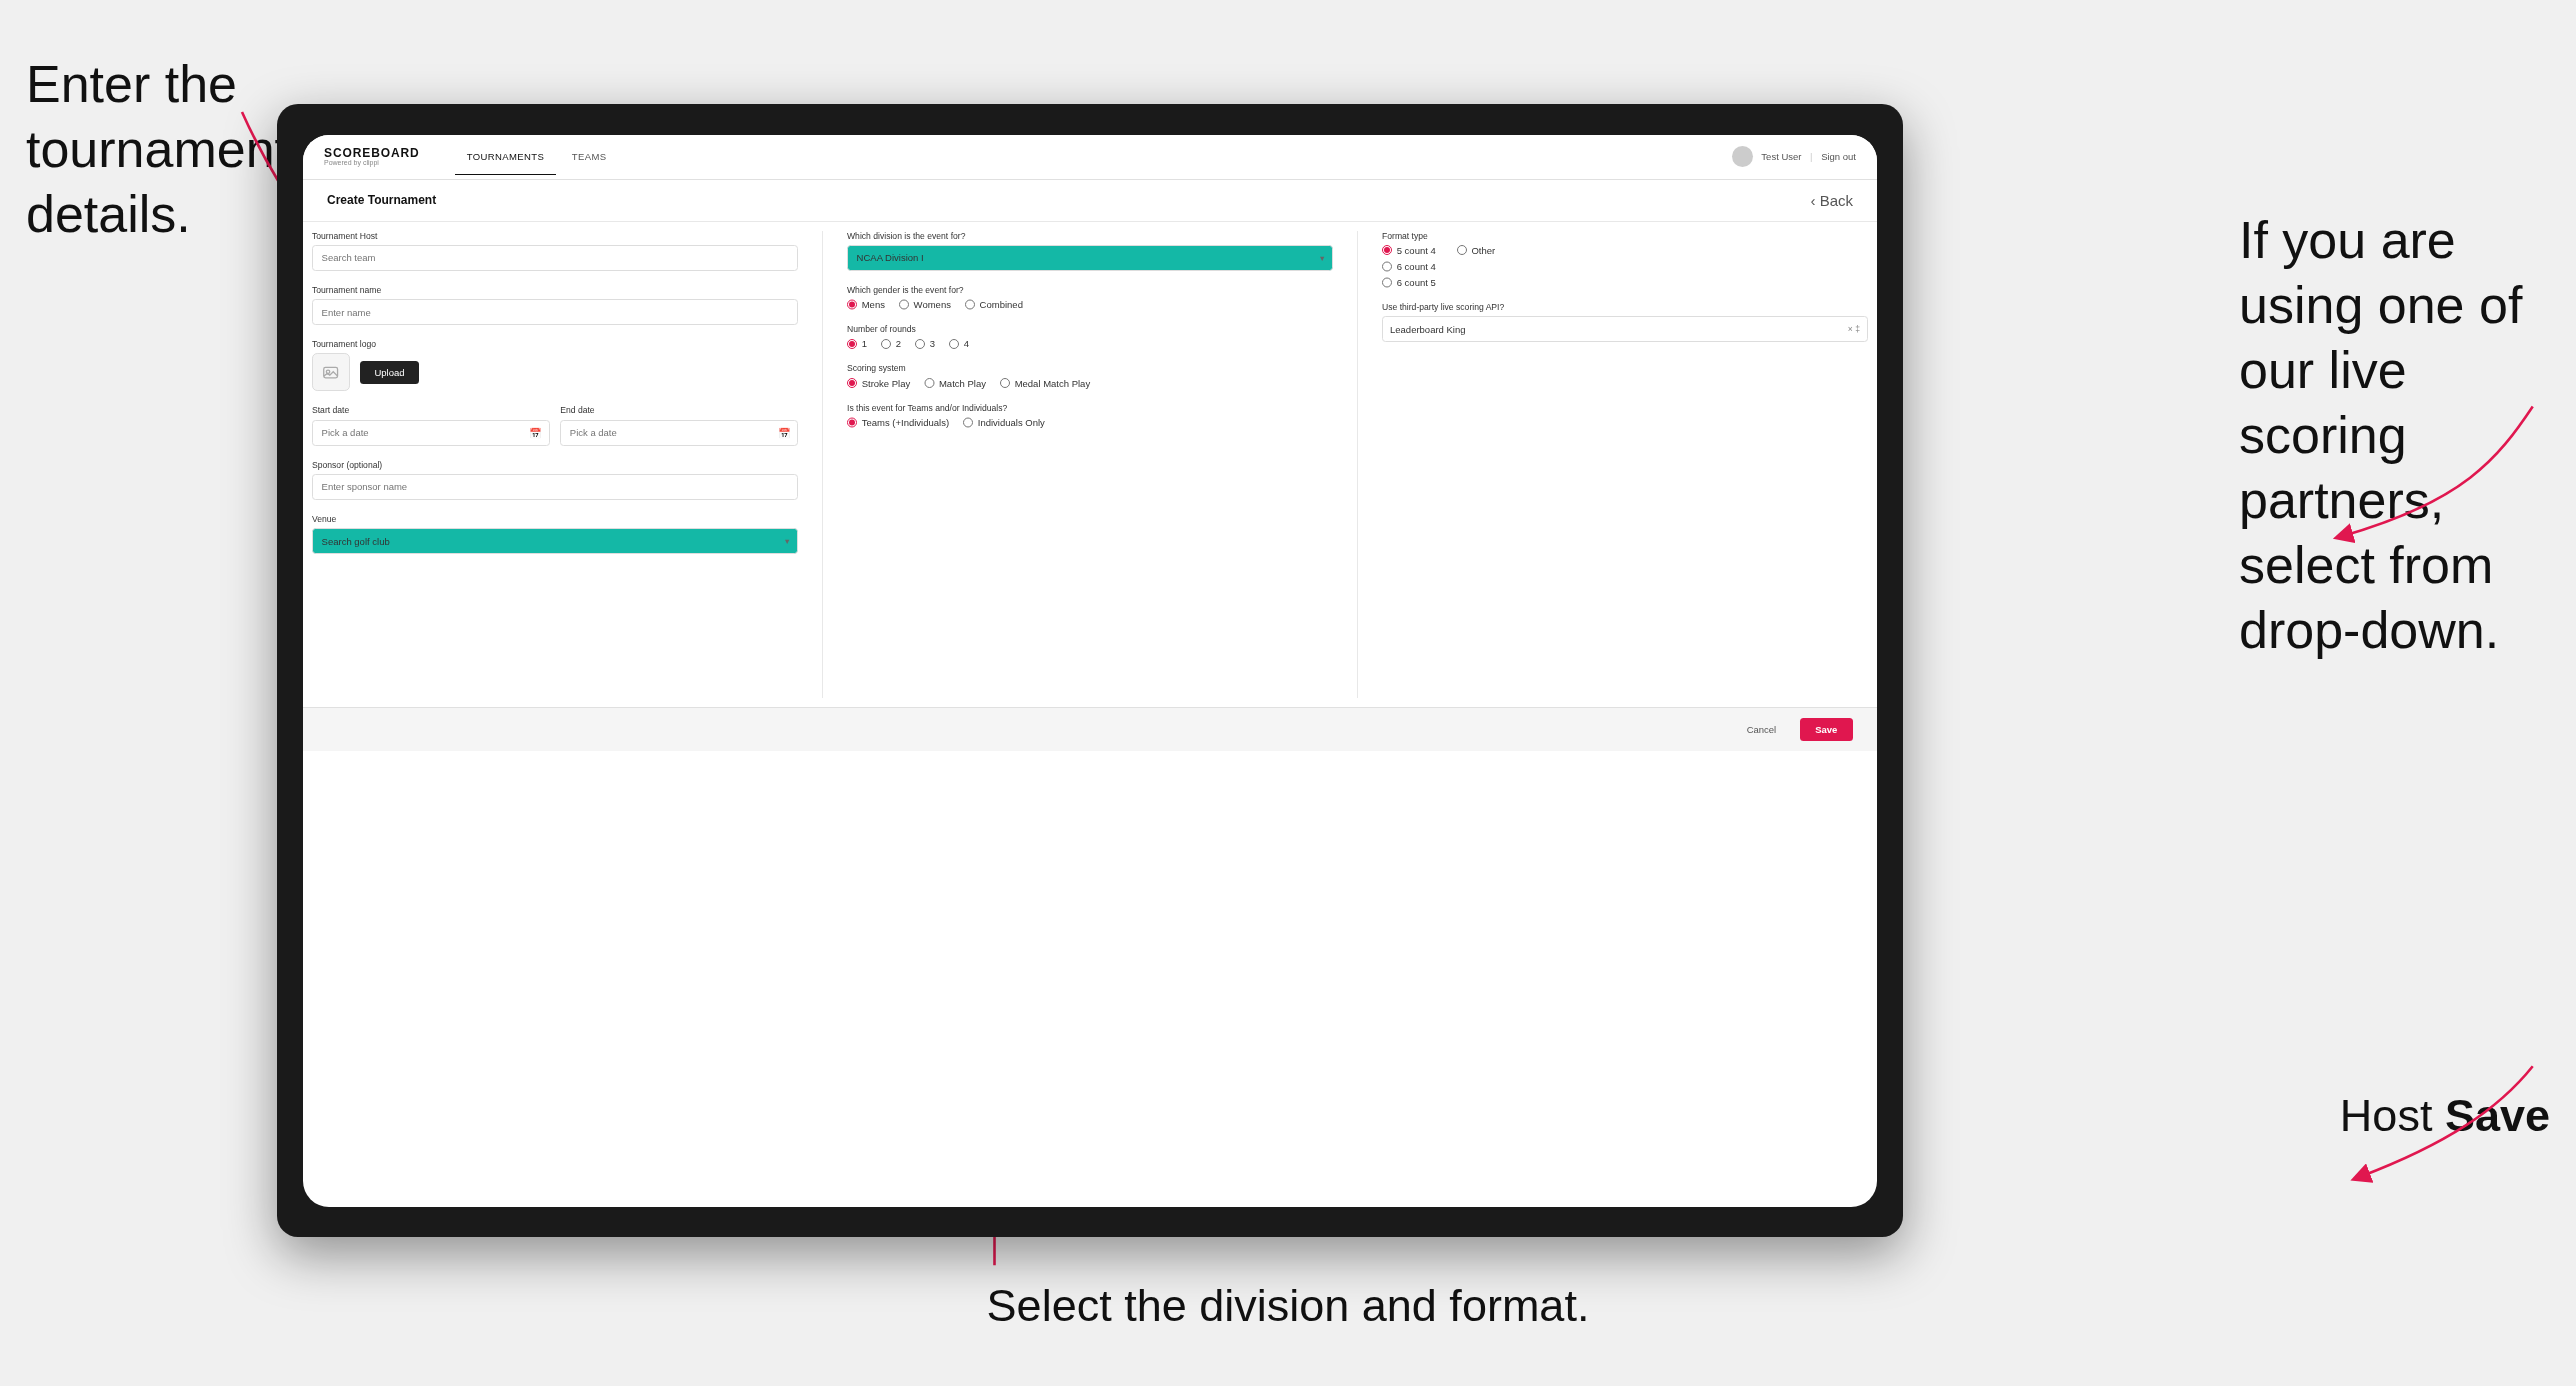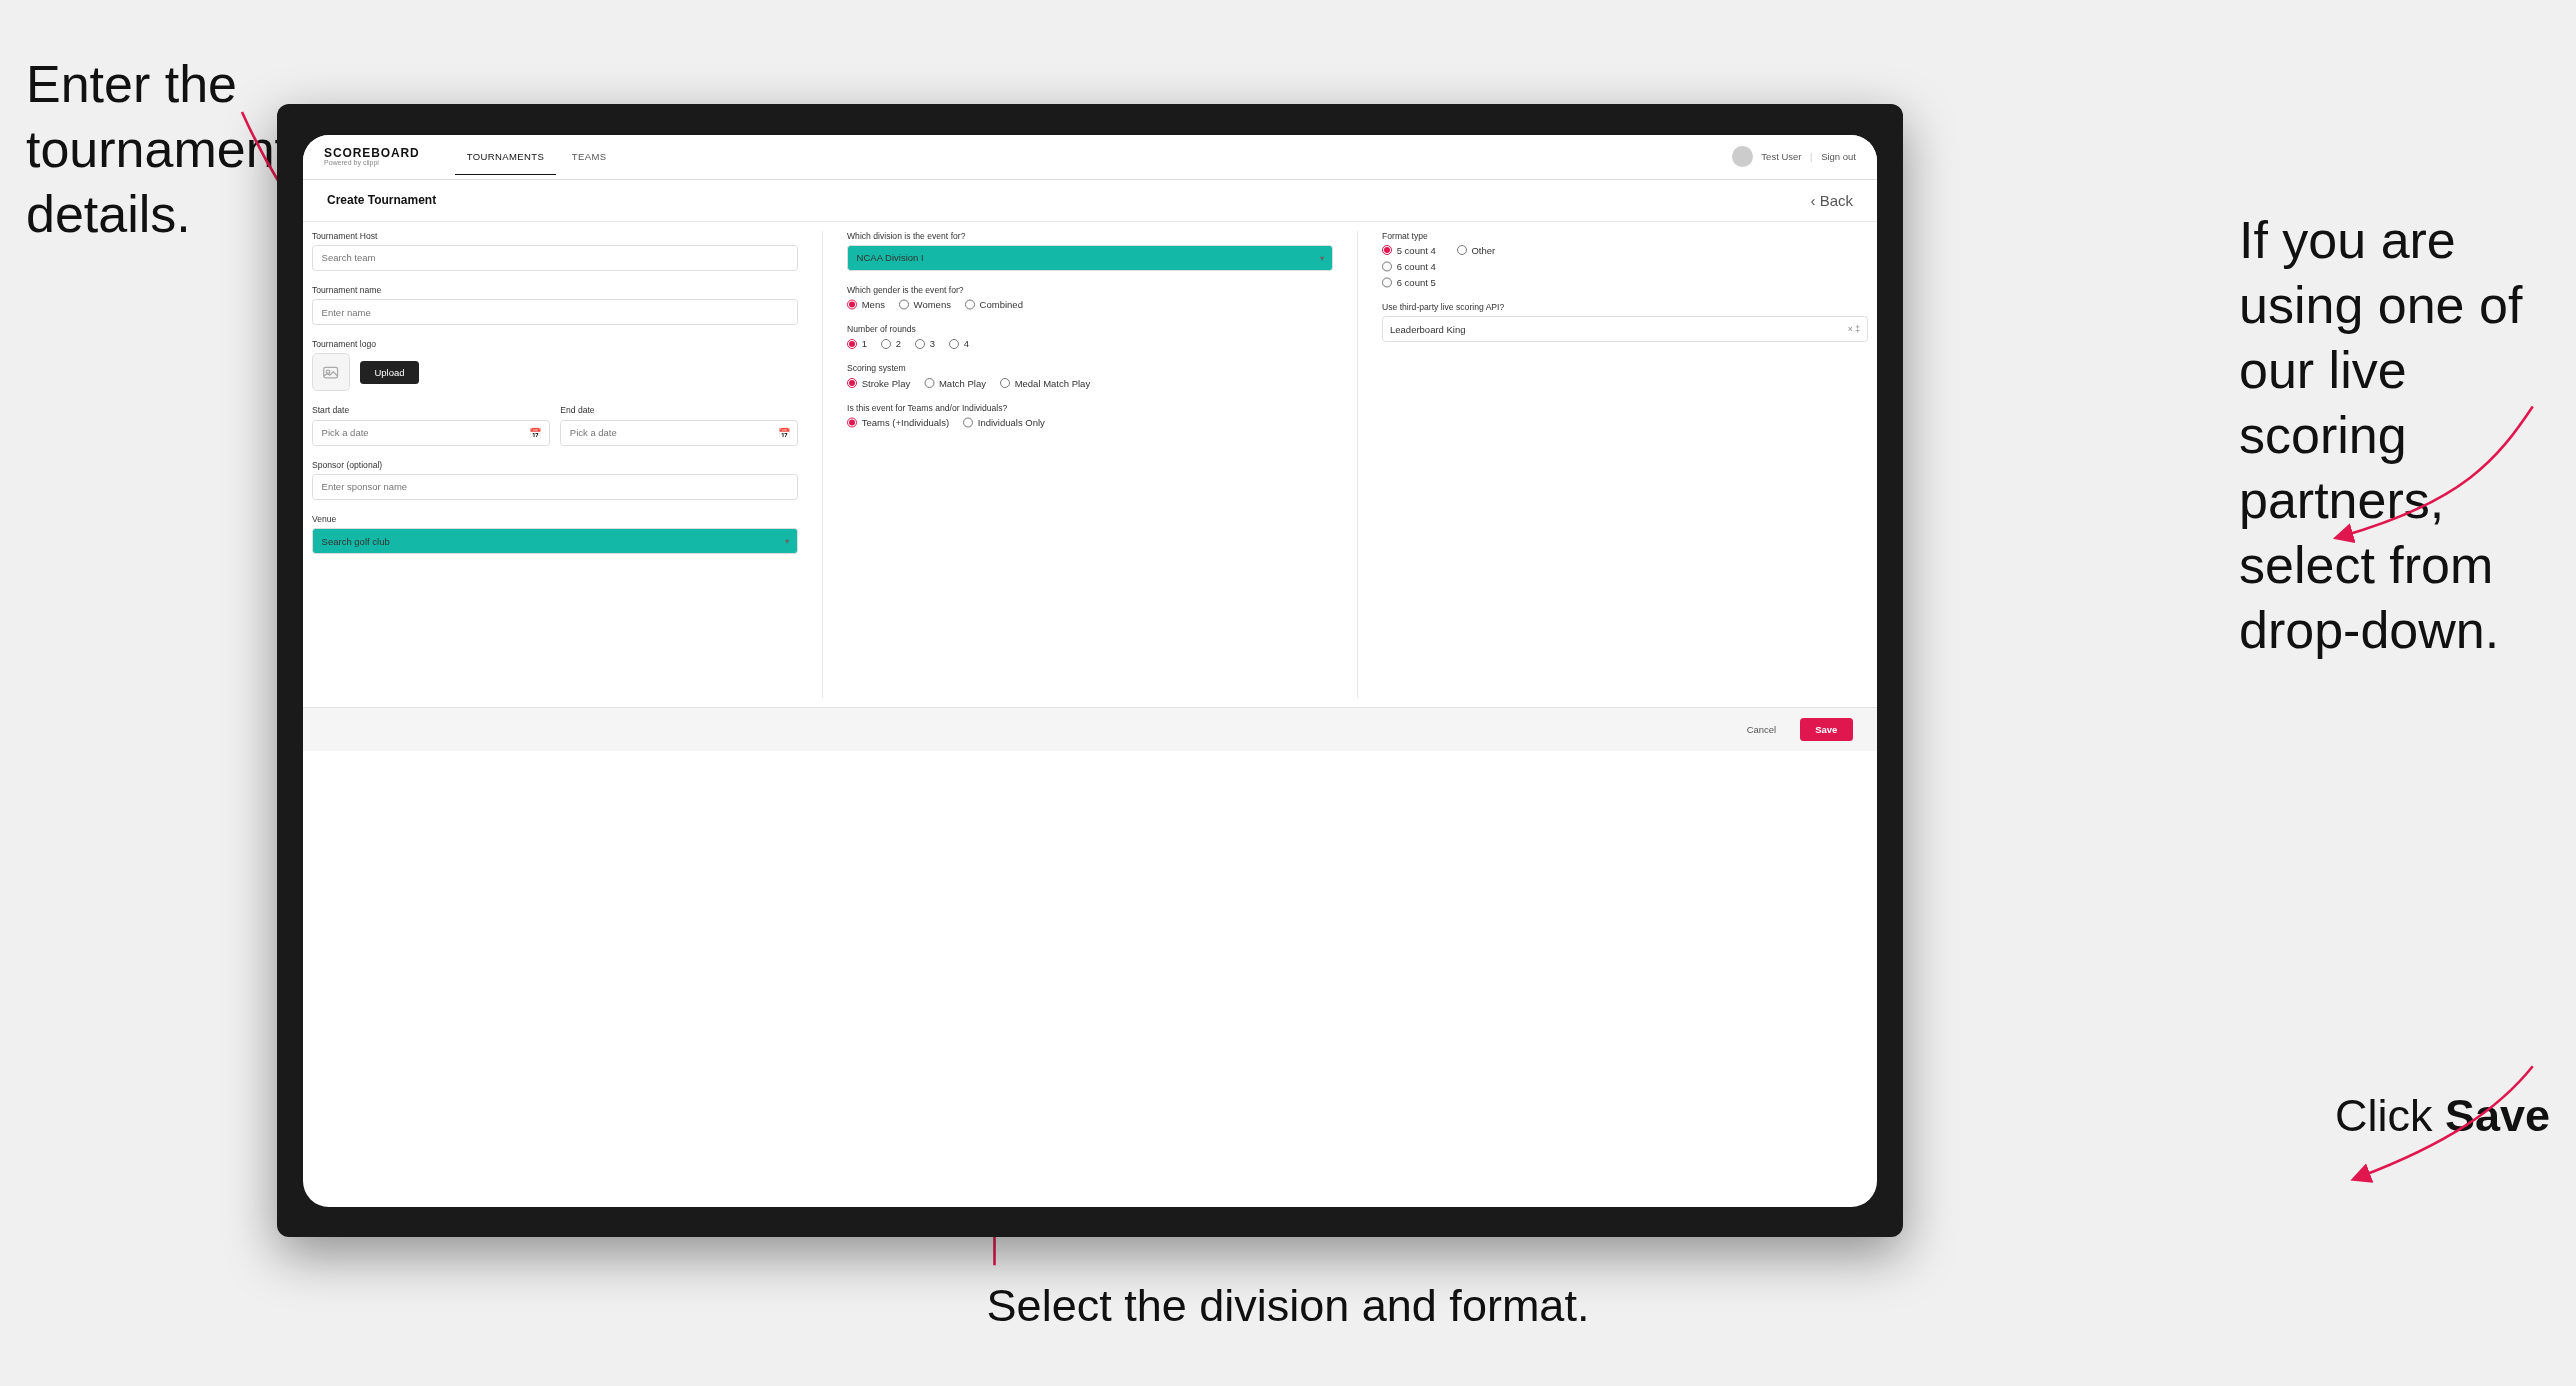--- a/index.html
+++ b/index.html
@@ -53,21 +53,21 @@
     }
 
     
     .tablet-frame {
       position: absolute;
       top: 104px;
       left: 277px;
       width: 1626px;
       height: 1133px;
       background: #1a1a1a;
-      border-radius: 12px;
+      border-radius: 21px;
       box-shadow: 0 17.3px 52px rgba(0,0,0,0.4);
       display: flex;
       align-items: center;
       justify-content: center;
     }
     .tablet-screen {
       width: 1574px;
       height: 1072px;
       background: #fff;
       border-radius: 26px;
@@ -385,21 +385,21 @@
     }
   </style>
 </head>
 <body>
 
 <div class="annotation annotation-top-left">Enter the tournament details.</div>
 
 <div class="annotation annotation-top-right">If you are using one of our live scoring partners, select from drop-down.</div>
 
 <div class="annotation annotation-bottom-right">
-  <span>Click </span><span class="bold">Save</span>
+  <span>Host </span><span class="bold">Save</span>
 </div>
 
 <div class="annotation annotation-bottom-center">Select the division and format.</div>
 
 <svg class="arrow-svg" style="top:86px;left:190px;width:225px;height:242px;" viewBox="0 0 260 280">
   <defs>
     <marker id="arr1" markerWidth="8" markerHeight="8" refX="4" refY="4" orient="auto">
       <path d="M0,0 L8,4 L0,8 Z" fill="#e0174f"></path>
     </marker>
   </defs>

